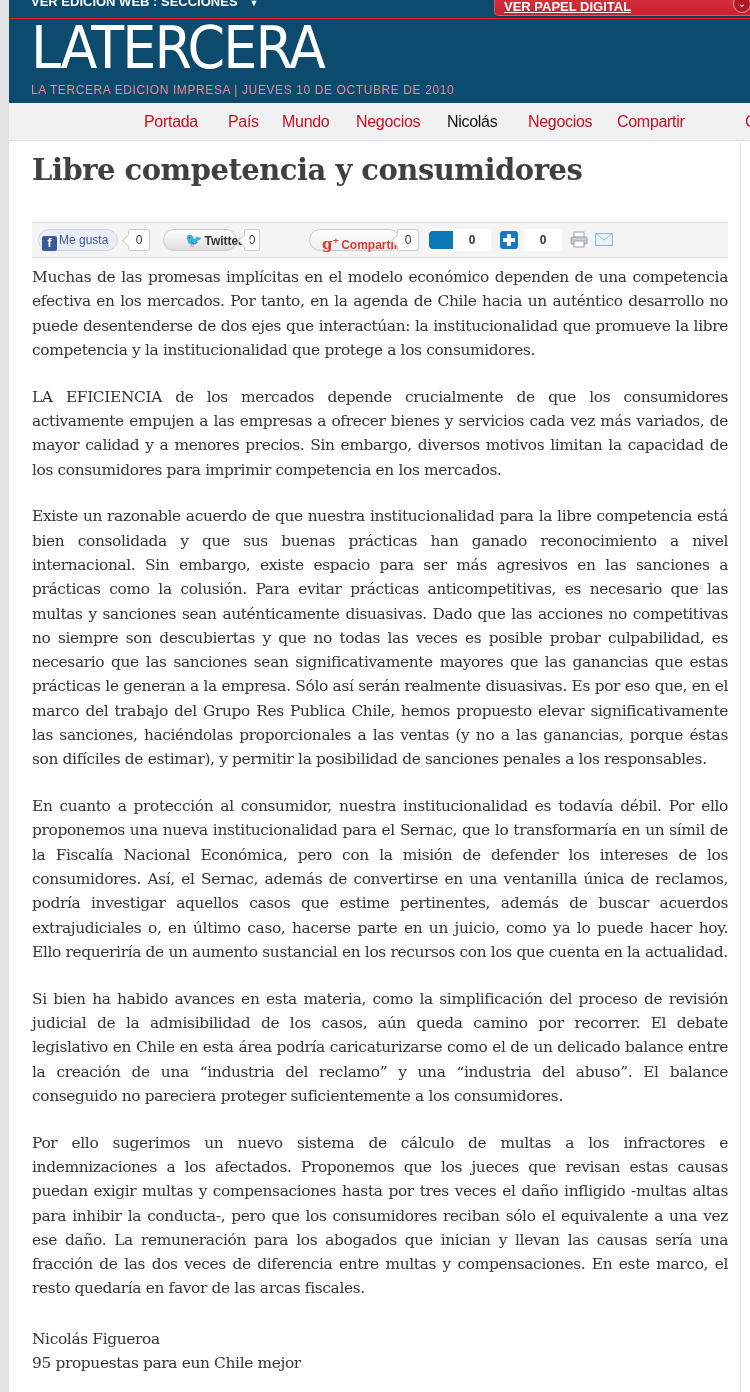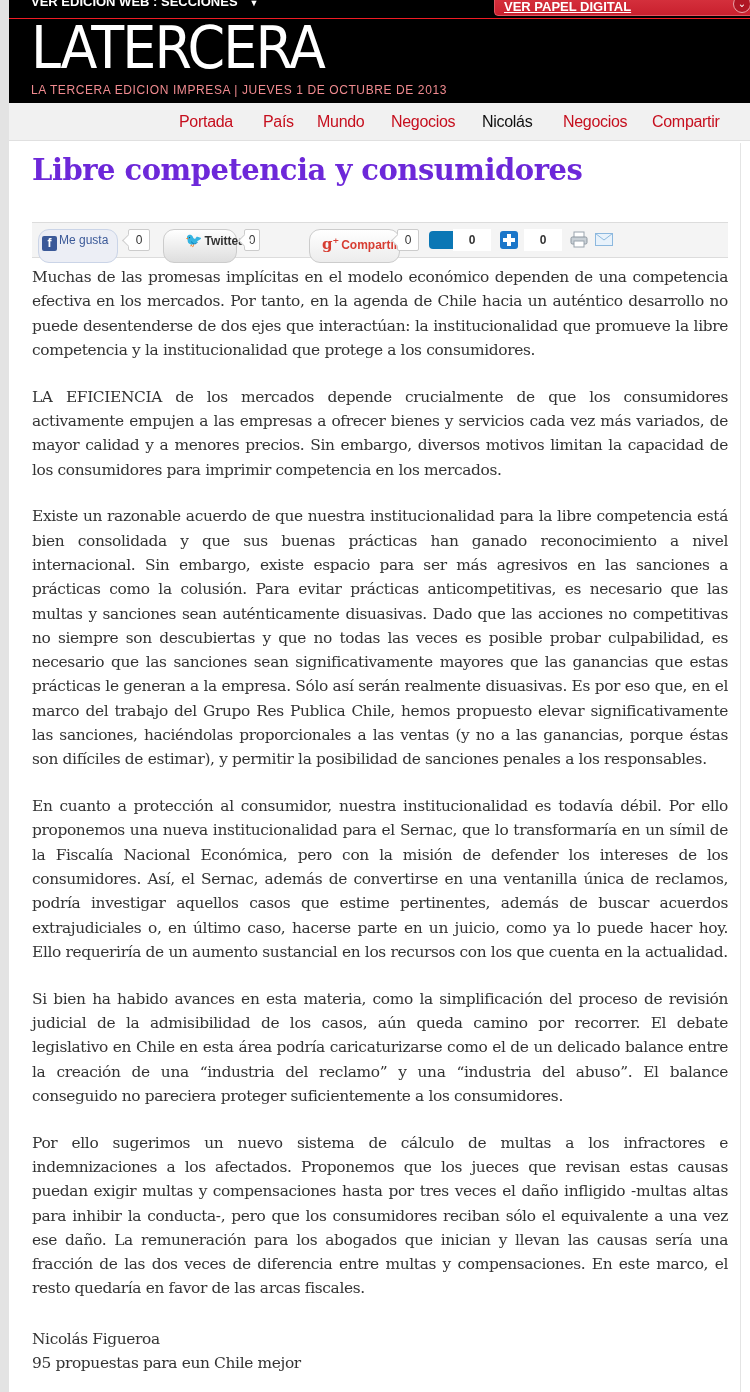--- a/index.html
+++ b/index.html
@@ -2,44 +2,44 @@
 <html><head>
 <meta charset="utf-8">
 <style>
   * { box-sizing: border-box; margin: 0; padding: 0; }
   html, body { width: 750px; height: 1392px; overflow: hidden; background: #e3e3e3; }
   body { position: relative; font-family: "Liberation Sans", sans-serif; }
 
   .page { position: absolute; left: 9px; top: 0; width: 741px; height: 1392px; background: #fff; }
 
   
-  .header { position: absolute; left: 0; top: 0; width: 741px; height: 103px; background: #000000; }
+  .header { position: absolute; left: 0; top: 0; width: 741px; height: 103px; background: #0c4a6e; }
   .topbar-left { position: absolute; left: 22px; top: -6px; color: #fff; font-size: 13px; font-weight: bold; letter-spacing: 0; white-space: nowrap; }
   .topbar-left .caret { margin-left: 12px; font-size: 9px; }
   .paper-btn { position: absolute; left: 485px; top: -8px; width: 262px; height: 24px; border-radius: 4px;
                background: linear-gradient(#d93642, #c9202e); border: 1px solid #e2545e; box-shadow: 0 1px 1px rgba(0,0,0,.3); }
   .paper-btn span.lbl { position: absolute; left: 9px; top: 6px; color: #fff; font-size: 13px; font-weight: bold; text-decoration: underline; }
   .paper-btn .circle { position: absolute; right: 4px; top: 2px; width: 18px; height: 18px; border-radius: 50%;
                background: #b01624; border: 1px solid #e8a3a8; color: #fff; font-size: 10px; text-align: center; line-height: 16px; }
   .red-line { position: absolute; left: 0; top: 18px; width: 741px; height: 1px; background: #ee1c24; }
   .logo { position: absolute; left: 22px; top: 16px; color: #fff; font-size: 58px; font-weight: normal; letter-spacing: -2px; line-height: 64px;
           font-family: "DejaVu Sans", sans-serif; transform: scaleX(0.93); transform-origin: left; }
   .edition { position: absolute; left: 22px; top: 83px; color: #f08a8f; font-size: 12px; letter-spacing: 0.6px; white-space: nowrap; }
 
   
   .nav { position: absolute; left: 0; top: 103px; width: 741px; height: 38px; background: #f1f1f1; border-bottom: 1px solid #e0e0e0; overflow: hidden; }
-  .nav a { position: absolute; top: 10px; font-size: 16px; color: #c60f1e; text-decoration: none; white-space: nowrap; letter-spacing: -0.3px; margin-left: 35px; }
+  .nav a { position: absolute; top: 10px; font-size: 16px; color: #c60f1e; text-decoration: none; white-space: nowrap; letter-spacing: -0.3px; }
   .nav a.active { color: #111; }
 
   
-  .title { position: absolute; left: 23px; top: 153px; font-family: "DejaVu Serif", serif; font-size: 29px; color: #6d28d9; letter-spacing: -0.5px; white-space: nowrap; }
+  .title { position: absolute; left: 23px; top: 153px; font-family: "DejaVu Serif", serif; font-size: 29px; color: #404040; letter-spacing: -0.5px; white-space: nowrap; }
 
   
   .sharebar { position: absolute; left: 23px; top: 222px; width: 696px; height: 36px; background: #f4f4f4; border-top: 1px solid #dcdcdc; border-bottom: 1px solid #dcdcdc; }
-  .btn { position: absolute; top: 6px; height: 34px; border-radius: 11px; font-size: 12px; line-height: 20px; white-space: nowrap; }
+  .btn { position: absolute; top: 6px; height: 22px; border-radius: 11px; font-size: 12px; line-height: 20px; white-space: nowrap; }
   .fb { left: 6px; width: 80px; background: #eceef5; border: 1px solid #cad4e7; color: #3b5998; padding-left: 3px; }
   .fb .ico { display: inline-block; width: 15px; height: 15px; background: #3b5998; color: #fff; font-weight: bold; font-size: 12px; line-height: 15px; text-align: center; border-radius: 2px; vertical-align: -3px; margin-right: 2px; font-family: "Liberation Sans", sans-serif; }
   .count { position: absolute; top: 6px; height: 22px; background: #fff; border: 1px solid #ccc; border-radius: 2px; font-size: 12px; line-height: 20px; color: #333; text-align: center; }
   .count:before { content: ""; position: absolute; left: -5px; top: 6px; width: 8px; height: 8px; background: #fff; border-left: 1px solid #ccc; border-bottom: 1px solid #ccc; transform: rotate(45deg); }
   .tw { left: 131px; width: 74px; background: linear-gradient(#fff, #dedede); border: 1px solid #ccc; color: #333; font-weight: bold; padding-left: 21px; }
   .tw .ico { color: #1da1f2; font-size: 14px; margin-right: 2px; }
   .gp { left: 277px; width: 91px; background: linear-gradient(#fff, #ececec); border: 1px solid #ccc; color: #d73d32; font-weight: bold; padding-left: 12px; }
   .gp .ico { color: #d73d32; font-family: "DejaVu Serif", serif; font-size: 15px; margin-right: 2px; }
   .gp .ico sup { font-size: 8px; }
   .li { position: absolute; left: 397px; top: 8px; width: 18px; height: 18px; background: #0b77b5; color: #fff; font-weight: bold; font-size: 12px; text-align: center; line-height: 18px; border-radius: 4px; padding-left: 42px; }
@@ -67,21 +67,21 @@
   <div class="header">
     <div class="red-line"></div>
     <div class="topbar-left">
       <span>VER EDICION WEB : SECCIONES</span><span class="caret">▼</span>
     </div>
     <div class="paper-btn">
       <span class="lbl">VER PAPEL DIGITAL</span>
       <span class="circle">⌄</span>
     </div>
     <div class="logo">LATERCERA</div>
-    <div class="edition">LA TERCERA EDICION IMPRESA | JUEVES 1 DE OCTUBRE DE 2013</div>
+    <div class="edition">LA TERCERA EDICION IMPRESA | JUEVES 10 DE OCTUBRE DE 2010</div>
   </div>
 
   <div class="nav">
     <a style="left:135px">Portada</a>
     <a style="left:219px">País</a>
     <a style="left:273px">Mundo</a>
     <a style="left:347px">Negocios</a>
     <a class="active" style="left:438px">Nicolás</a>
     <a style="left:519px">Negocios</a>
     <a style="left:608px">Compartir</a>

